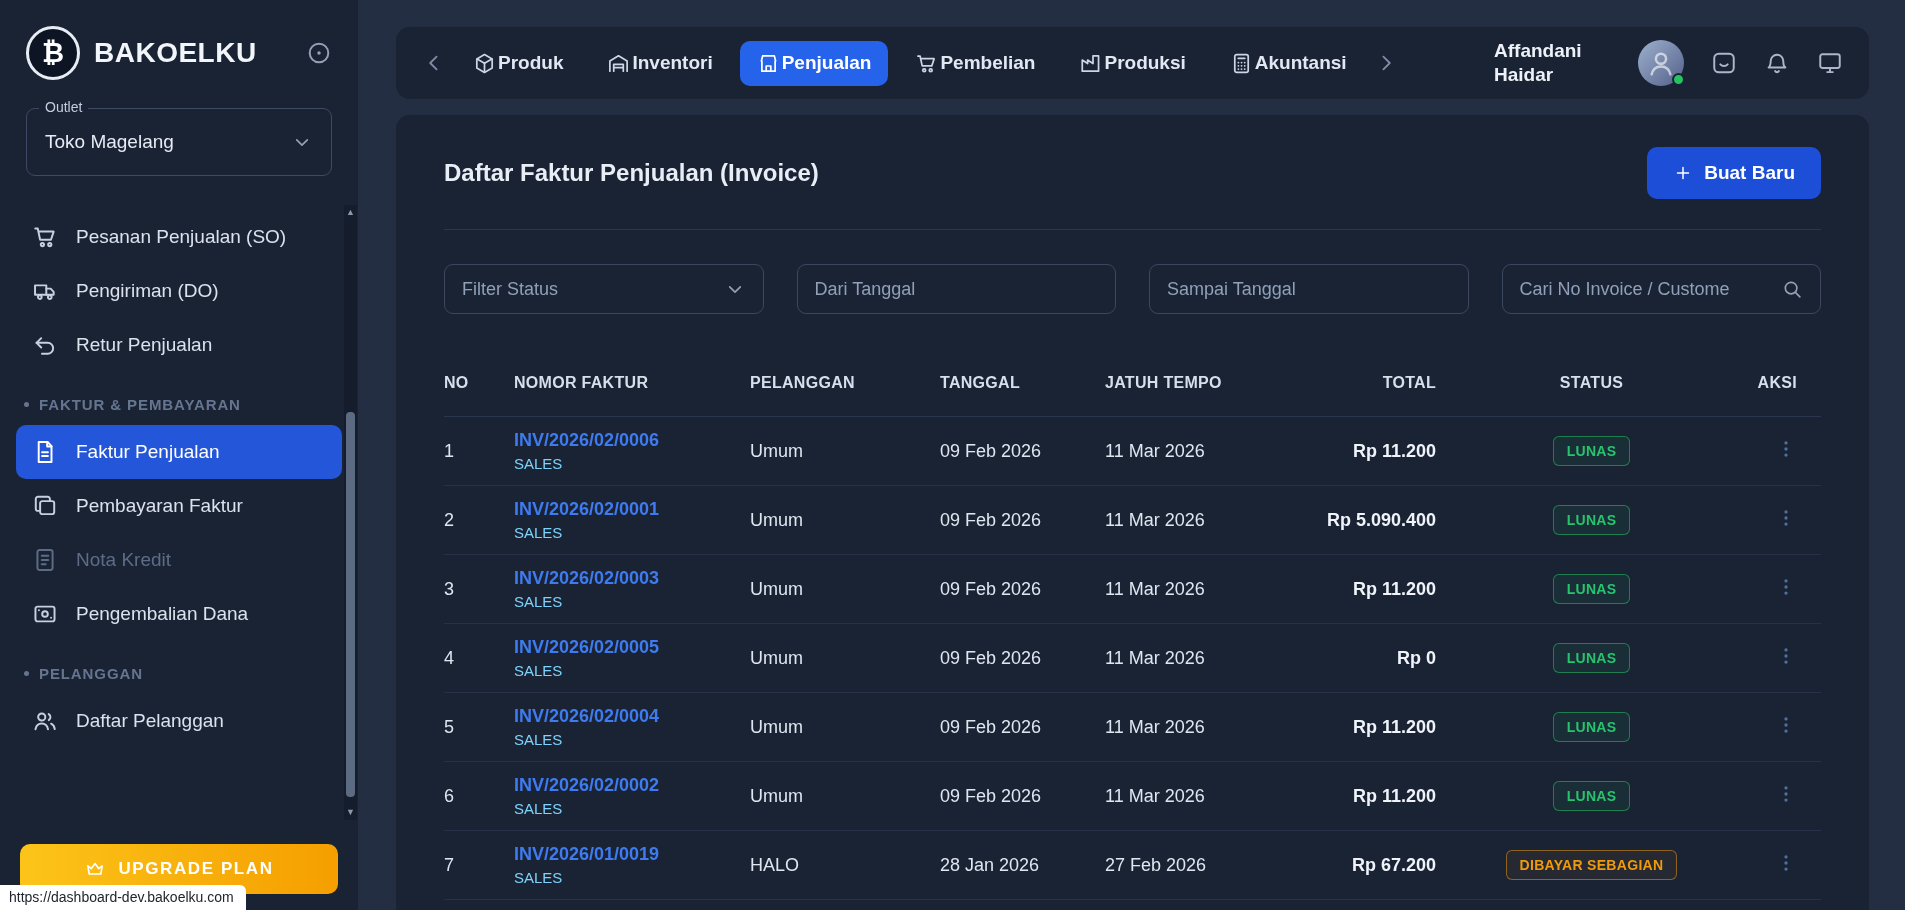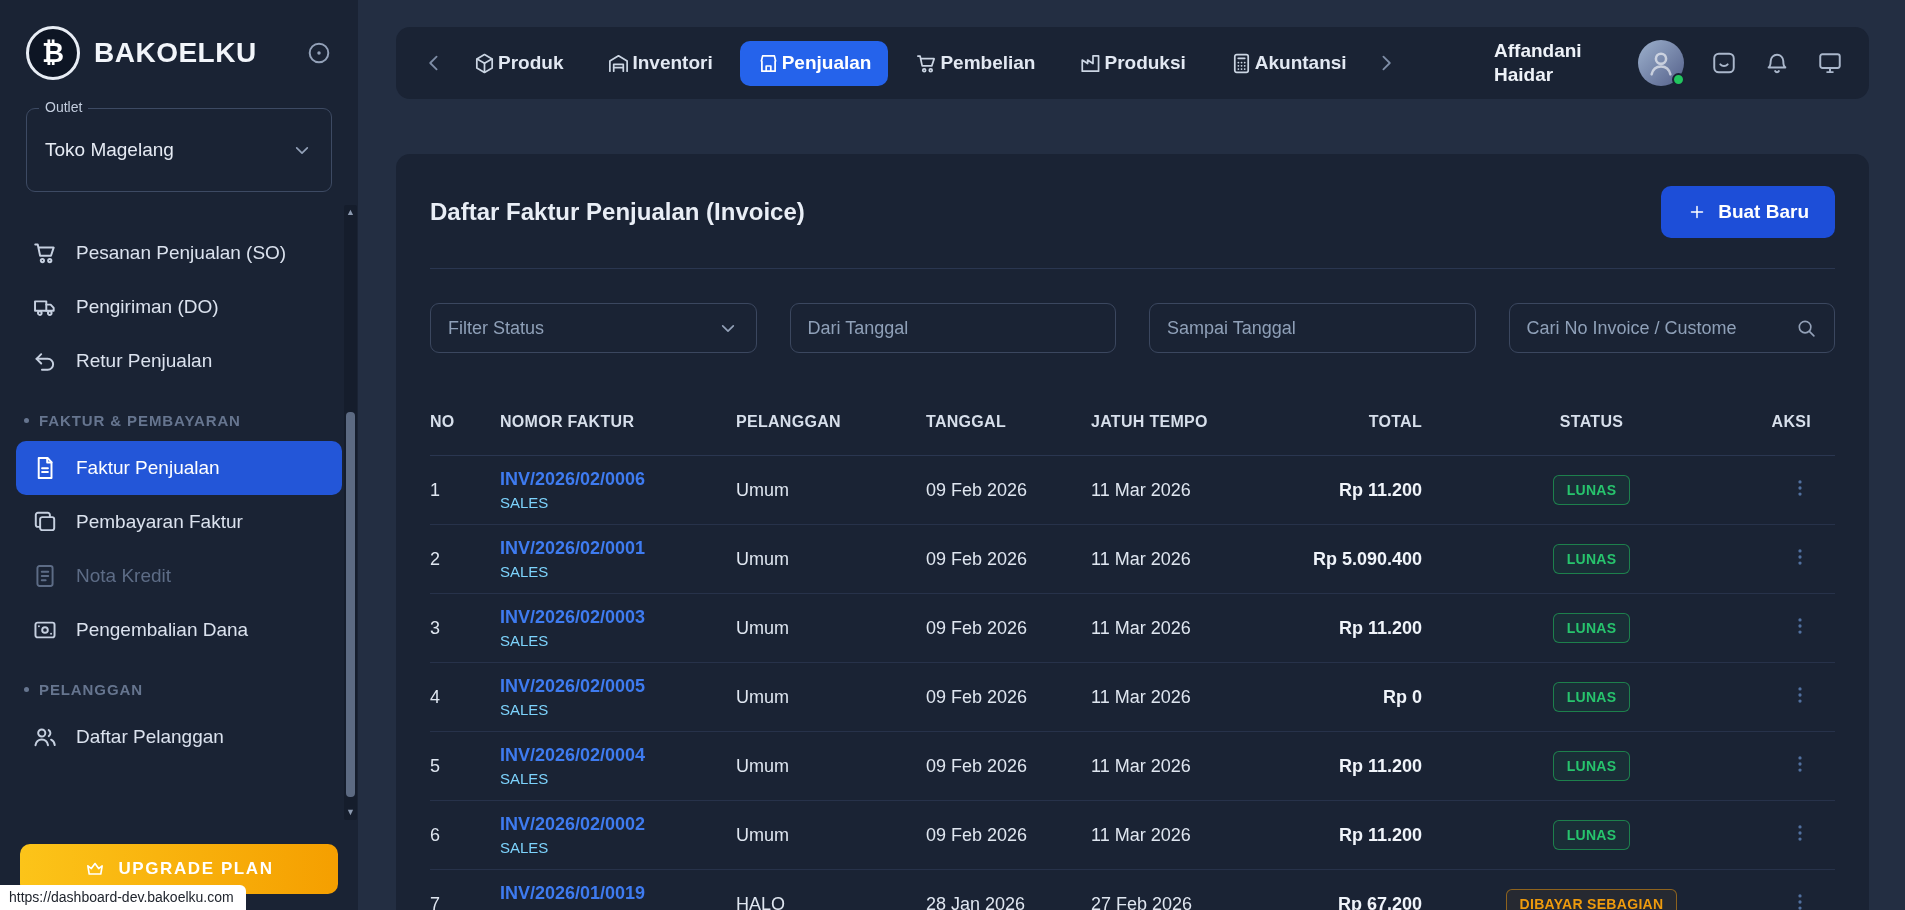--- a/index.html
+++ b/index.html
@@ -7,21 +7,21 @@
   body{font-family:"Liberation Sans",sans-serif;background:#232e42;color:#e6ebf4;display:flex;position:relative}
   .icon{display:inline-flex;flex:none}
   .icon svg{display:block;width:100%;height:100%}
 
   
   .sidebar{width:358px;height:100%;background:#1a2334;position:relative;flex:none;padding-top:26px}
   .logo-row{display:flex;align-items:center;gap:14px;padding:0 26px}
   .logo-badge{width:54px;height:54px;border-radius:50%;background:#0d1524;border:3px solid #e8edf5;display:flex;align-items:center;justify-content:center;font-size:27px;font-weight:bold;color:#fff;flex:none}
   .brand{font-size:28px;font-weight:800;letter-spacing:.5px;color:#f2f5fa}
   .collapse-btn{margin-left:auto;width:26px;height:26px;color:#93a1b8;cursor:pointer}
-  .outlet{margin:28px 26px 0;position:relative;border:1px solid #3d4a63;border-radius:9px;padding:30px 18px;display:flex;align-items:center;cursor:pointer}
+  .outlet{margin:28px 26px 0;position:relative;border:1px solid #3d4a63;border-radius:9px;padding:22px 18px;display:flex;align-items:center;cursor:pointer}
   .outlet-label{position:absolute;top:-10px;left:12px;background:#1a2334;padding:0 6px;font-size:14px;color:#c3cdde}
   .outlet-value{font-size:19px;color:#e6ebf4}
   .outlet .chev{margin-left:auto;width:22px;height:22px;color:#93a1b8}
   .menu{margin-top:34px;padding:0 16px;display:flex;flex-direction:column}
   .menu-item{display:flex;align-items:center;gap:18px;padding:14px 16px;border-radius:10px;font-size:19px;color:#dbe2ee;cursor:pointer}
   .menu-item .icon{width:26px;height:26px;color:#c6d0e0}
   .menu-item.active{background:#2356d8;color:#fff}
   .menu-item.active .icon{color:#fff}
   .menu-item.disabled{color:#5d6c86}
   .menu-item.disabled .icon{color:#5d6c86}
@@ -45,21 +45,21 @@
   .nav-item .icon{width:23px;height:23px;color:#cbd5e3}
   .nav-item.active{background:#2563eb;color:#fff}
   .nav-item.active .icon{color:#fff}
   .user-name{margin-left:auto;font-size:19px;font-weight:600;color:#eef2f8;line-height:1.28;max-width:118px}
   .avatar{width:46px;height:46px;border-radius:50%;background:linear-gradient(135deg,#9db1cd,#54608a);position:relative;margin-left:26px;flex:none;cursor:pointer;overflow:visible}
   .avatar .face{position:absolute;inset:6px;color:rgba(255,255,255,.6)}
   .avatar .status-dot{position:absolute;right:-1px;bottom:0;width:13px;height:13px;border-radius:50%;background:#22c55e;border:2.5px solid #1a2334}
   .topicon{width:26px;height:26px;color:#aab7cb;margin-left:27px;cursor:pointer;flex:none}
 
   
-  .card{margin-top:55px;background:#1a2334;border-radius:14px 14px 0 0;padding:0 34px;flex:1;overflow:hidden}
+  .card{margin-top:16px;background:#1a2334;border-radius:14px 14px 0 0;padding:0 48px;flex:1;overflow:hidden}
   .card-header{display:flex;align-items:center;justify-content:space-between;padding:32px 0 30px;border-bottom:1px solid #2a3650}
   .card-header h1{font-size:24px;font-weight:700;color:#e9eef6}
   .btn-primary{display:flex;align-items:center;gap:11px;background:#1d4ed8;color:#fff;border:none;border-radius:10px;padding:0 26px;height:52px;font-size:19px;font-weight:700;font-family:inherit;cursor:pointer}
   .btn-primary .icon{width:20px;height:20px}
   .filters{display:flex;gap:33px;margin-top:34px}
   .control{flex:1;height:50px;border:1px solid #3b475f;border-radius:9px;display:flex;align-items:center;padding:0 17px;gap:10px;color:#8fa0b8;font-size:18px;min-width:0}
   .control.select,.control.search{cursor:pointer}
   .control input{flex:1;background:transparent;border:none;outline:none;color:#dbe3ef;font-size:18px;font-family:inherit;min-width:0}
   .control input::placeholder{color:#8fa0b8}
   .control .icon{width:22px;height:22px;color:#93a1b8;margin-left:auto}

